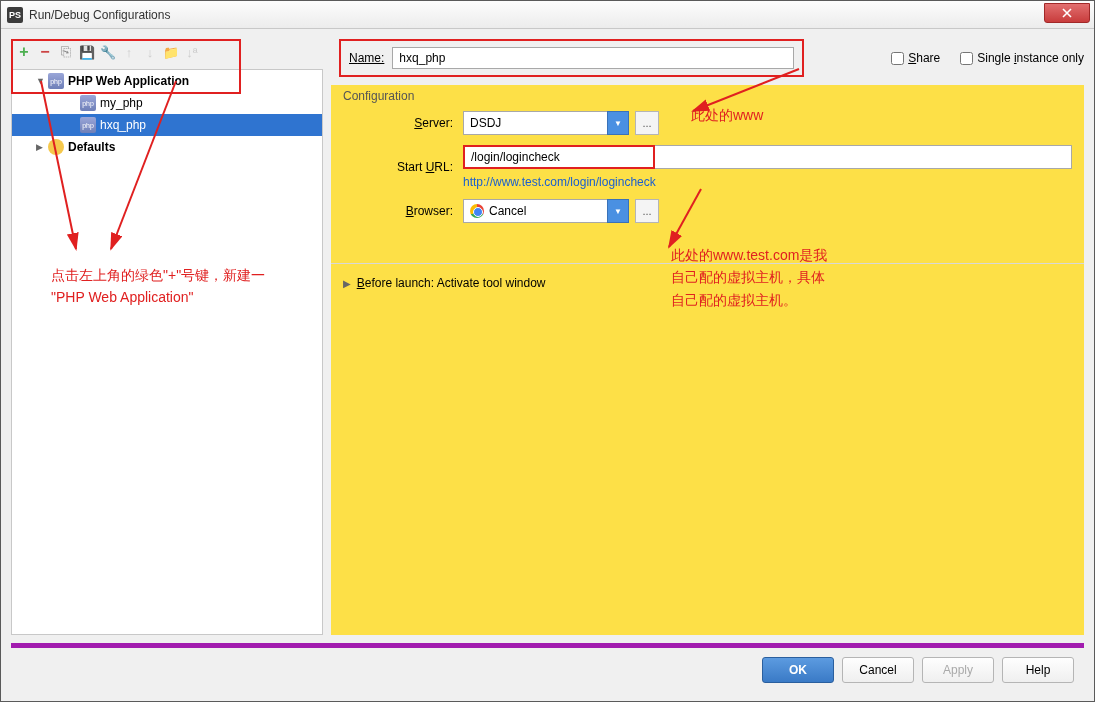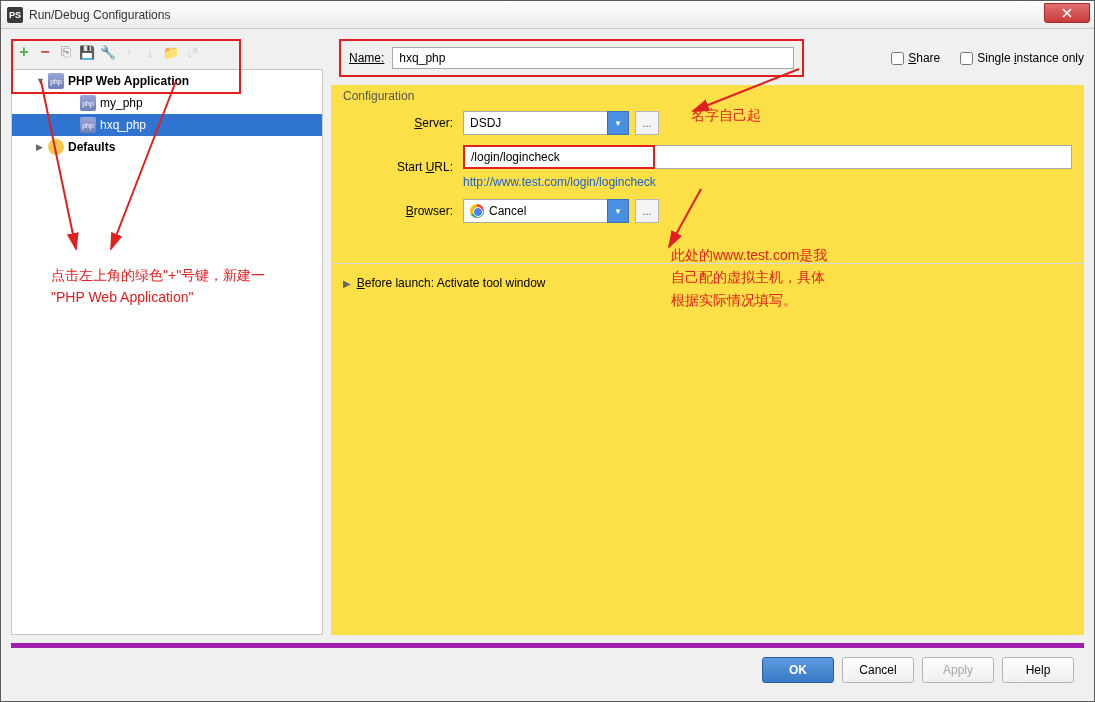--- a/index.html
+++ b/index.html
@@ -209,24 +209,24 @@
       </defs>
 
       <line x1="40" y1="52" x2="75" y2="220" stroke="#e02020" stroke-width="2" marker-end="url(#ah)"></line>
       <line x1="175" y1="52" x2="110" y2="220" stroke="#e02020" stroke-width="2" marker-end="url(#ah)"></line>
 
       <line x1="798" y1="40" x2="692" y2="82" stroke="#e02020" stroke-width="2" marker-end="url(#ah)"></line>
 
       <line x1="700" y1="160" x2="668" y2="218" stroke="#e02020" stroke-width="2" marker-end="url(#ah)"></line>
     </svg>
 
-    <div class="annotation" style="left:690px; top:75px;">名字自己起</div>
+    <div class="annotation" style="left:690px; top:75px;">此处的www</div>
     <div class="annotation" style="left:50px; top:235px; width:300px;">
       <span>点击左上角的绿色"+"号键，新建一</span><br>
       <span>"PHP Web Application"</span>
     </div>
     <div class="annotation" style="left:670px; top:215px;">
       <span>此处的www.test.com是我</span><br>
       <span>自己配的虚拟主机，具体</span><br>
-      <span>根据实际情况填写。</span>
+      <span>自己配的虚拟主机。</span>
     </div>
   </div>
 </div>
 
 </body></html>

